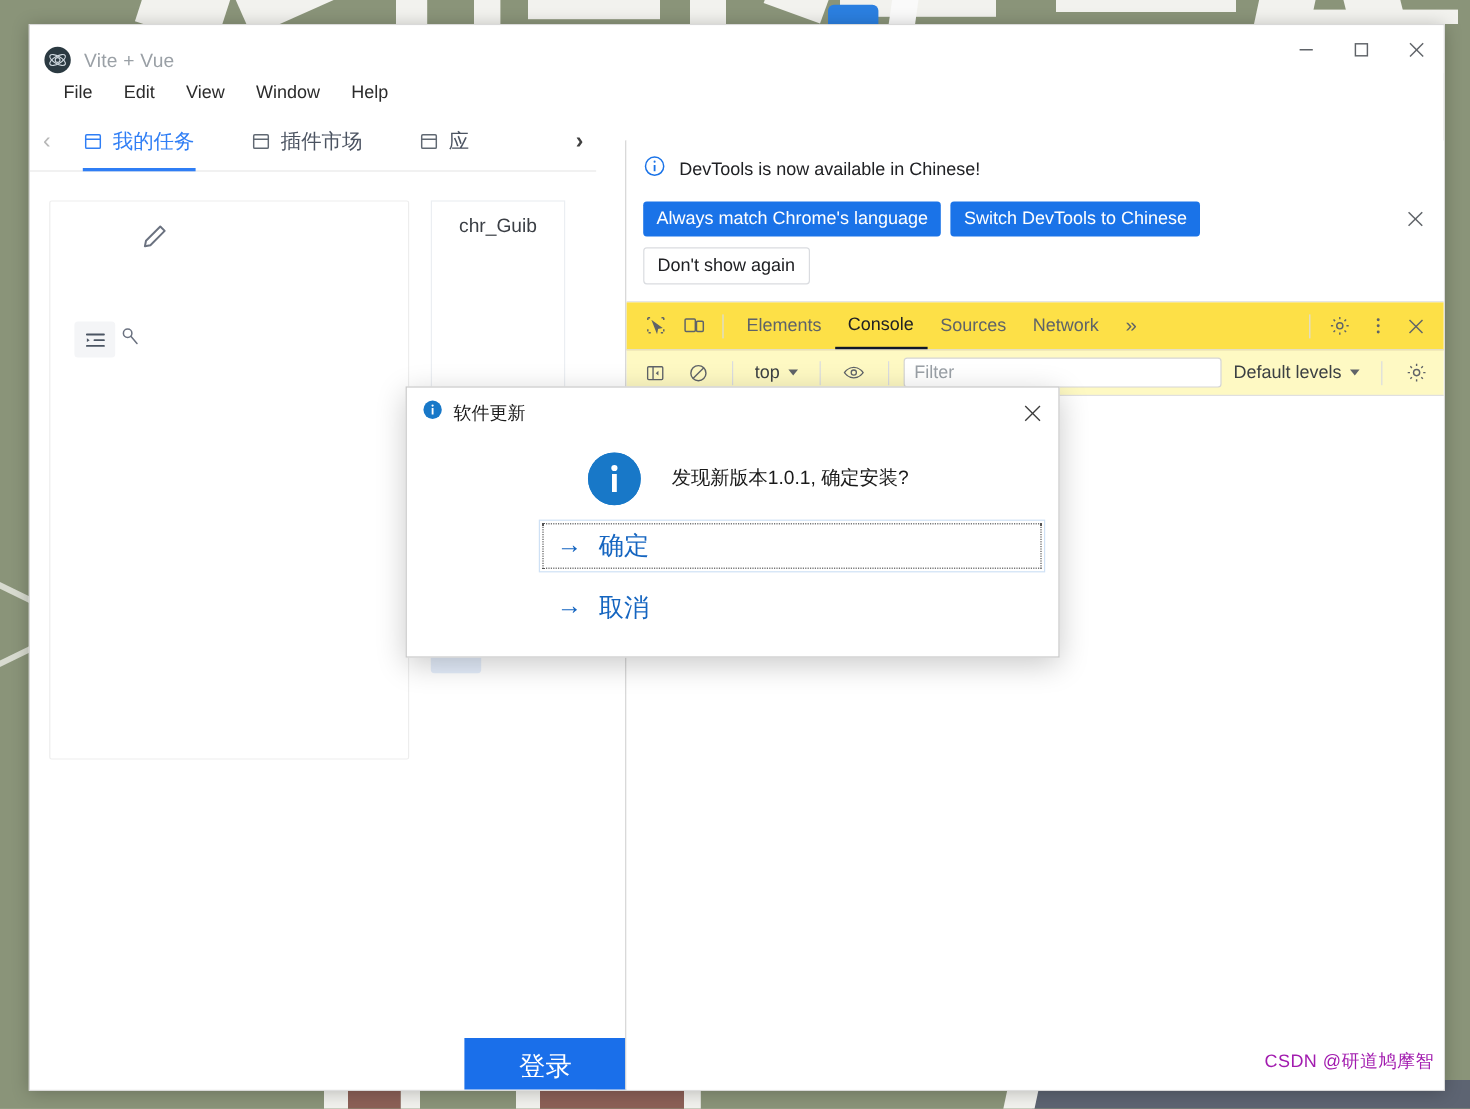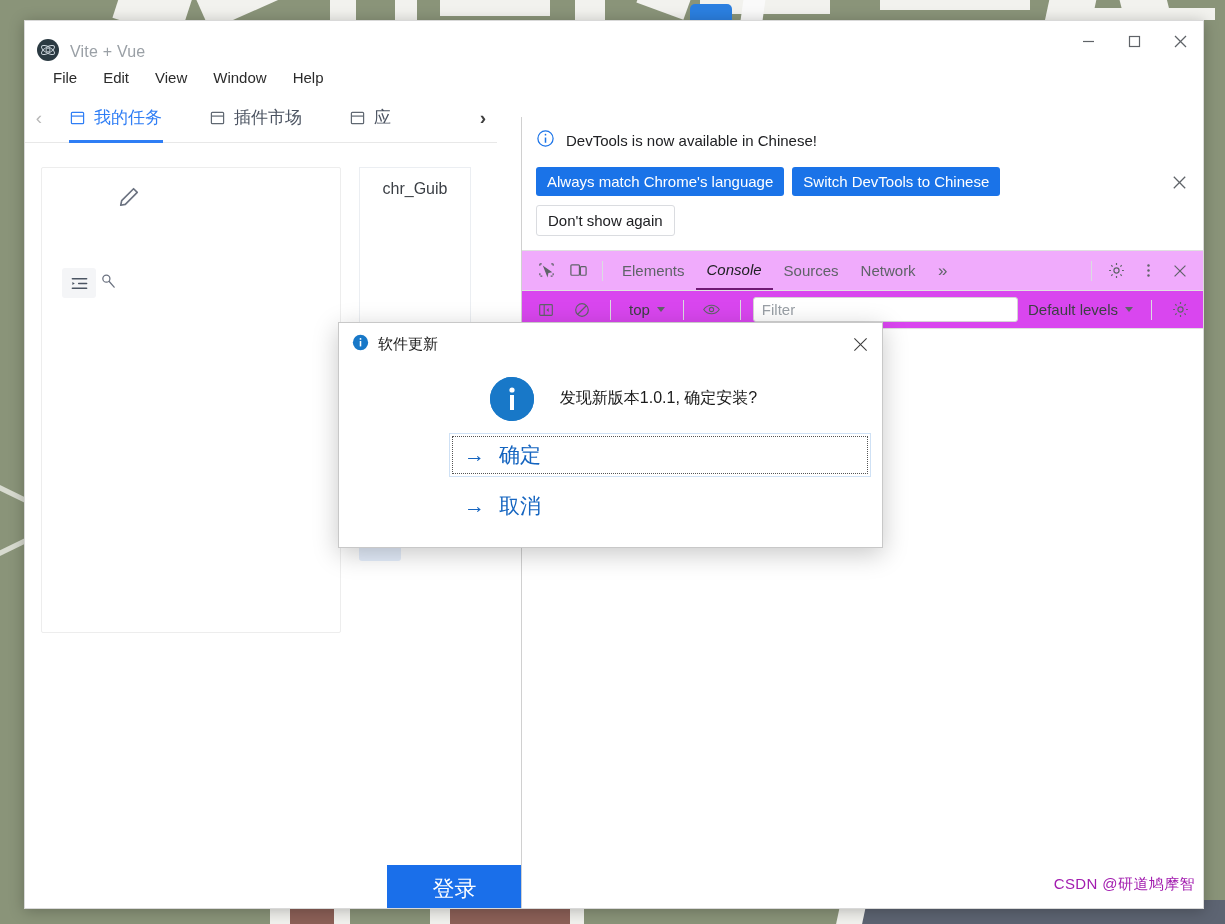--- a/index.html
+++ b/index.html
@@ -179,39 +179,39 @@
     border-radius: 3px; cursor: pointer;
   }
   #infoclose {
     position: absolute; right: 14px; top: 56px;
     width: 20px; height: 20px; color: #5f6368; cursor: pointer;
   }
 
   #dtabs {
     height: 40px; display: flex; align-items: center;
     border-bottom: 1px solid #e0e0e0; padding: 0 8px;
-    position: relative; background: #f0abfc;
+    position: relative; background: #fde047;
   }
   .dticon {
     width: 32px; height: 30px; display: flex;
     align-items: center; justify-content: center; color: #5f6368;
     cursor: pointer; border-radius: 3px;
   }
   .vsep { width: 1px; height: 20px; background: #dadce0; margin: 0 8px; }
   .dtab {
     font-size: 15px; color: #5f6368; padding: 0 11px;
     height: 39px; display: flex; align-items: center;
     cursor: pointer; white-space: nowrap;
   }
-  .dtab.active { color: #202124; border-bottom: 2px solid #701a75; font-style: italic; }
+  .dtab.active { color: #202124; border-bottom: 2px solid #0f172a; }
   .spacer { flex: 1 1 auto; }
 
   #consolebar {
     height: 38px; display: flex; align-items: center;
-    padding: 0 8px; gap: 4px; background: #d946ef;
+    padding: 0 8px; gap: 4px; background: #fef9c3;
     border-bottom: 1px solid #e0e0e0;
   }
   #ctxsel {
     display: flex; align-items: center; gap: 7px;
     font-size: 15px; color: #3c4043; padding: 0 6px;
     height: 26px; cursor: pointer; border-radius: 3px;
   }
   #filterinput {
     flex: 1 1 auto; height: 25px; border: 1px solid #d5d5d5;
     border-radius: 3px; padding: 0 8px; font-size: 15px;

